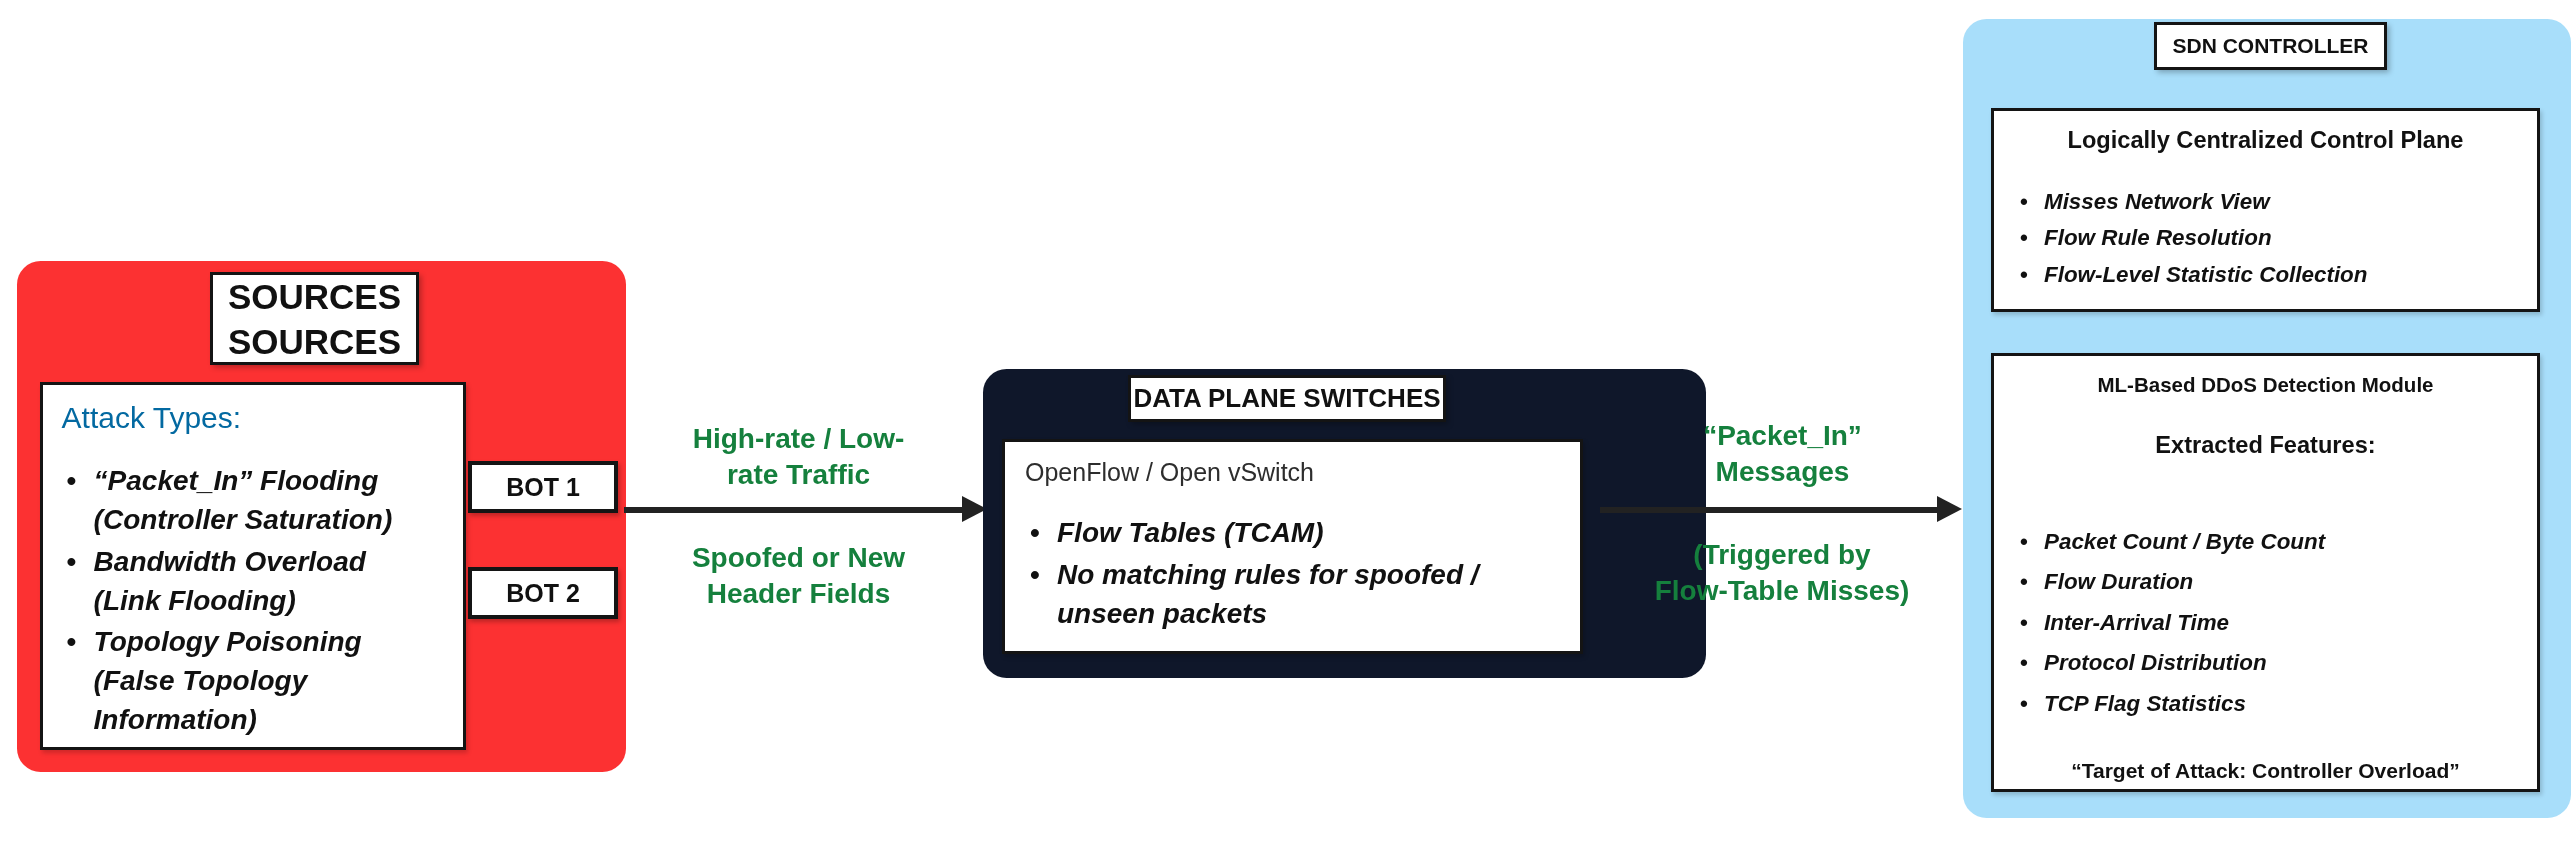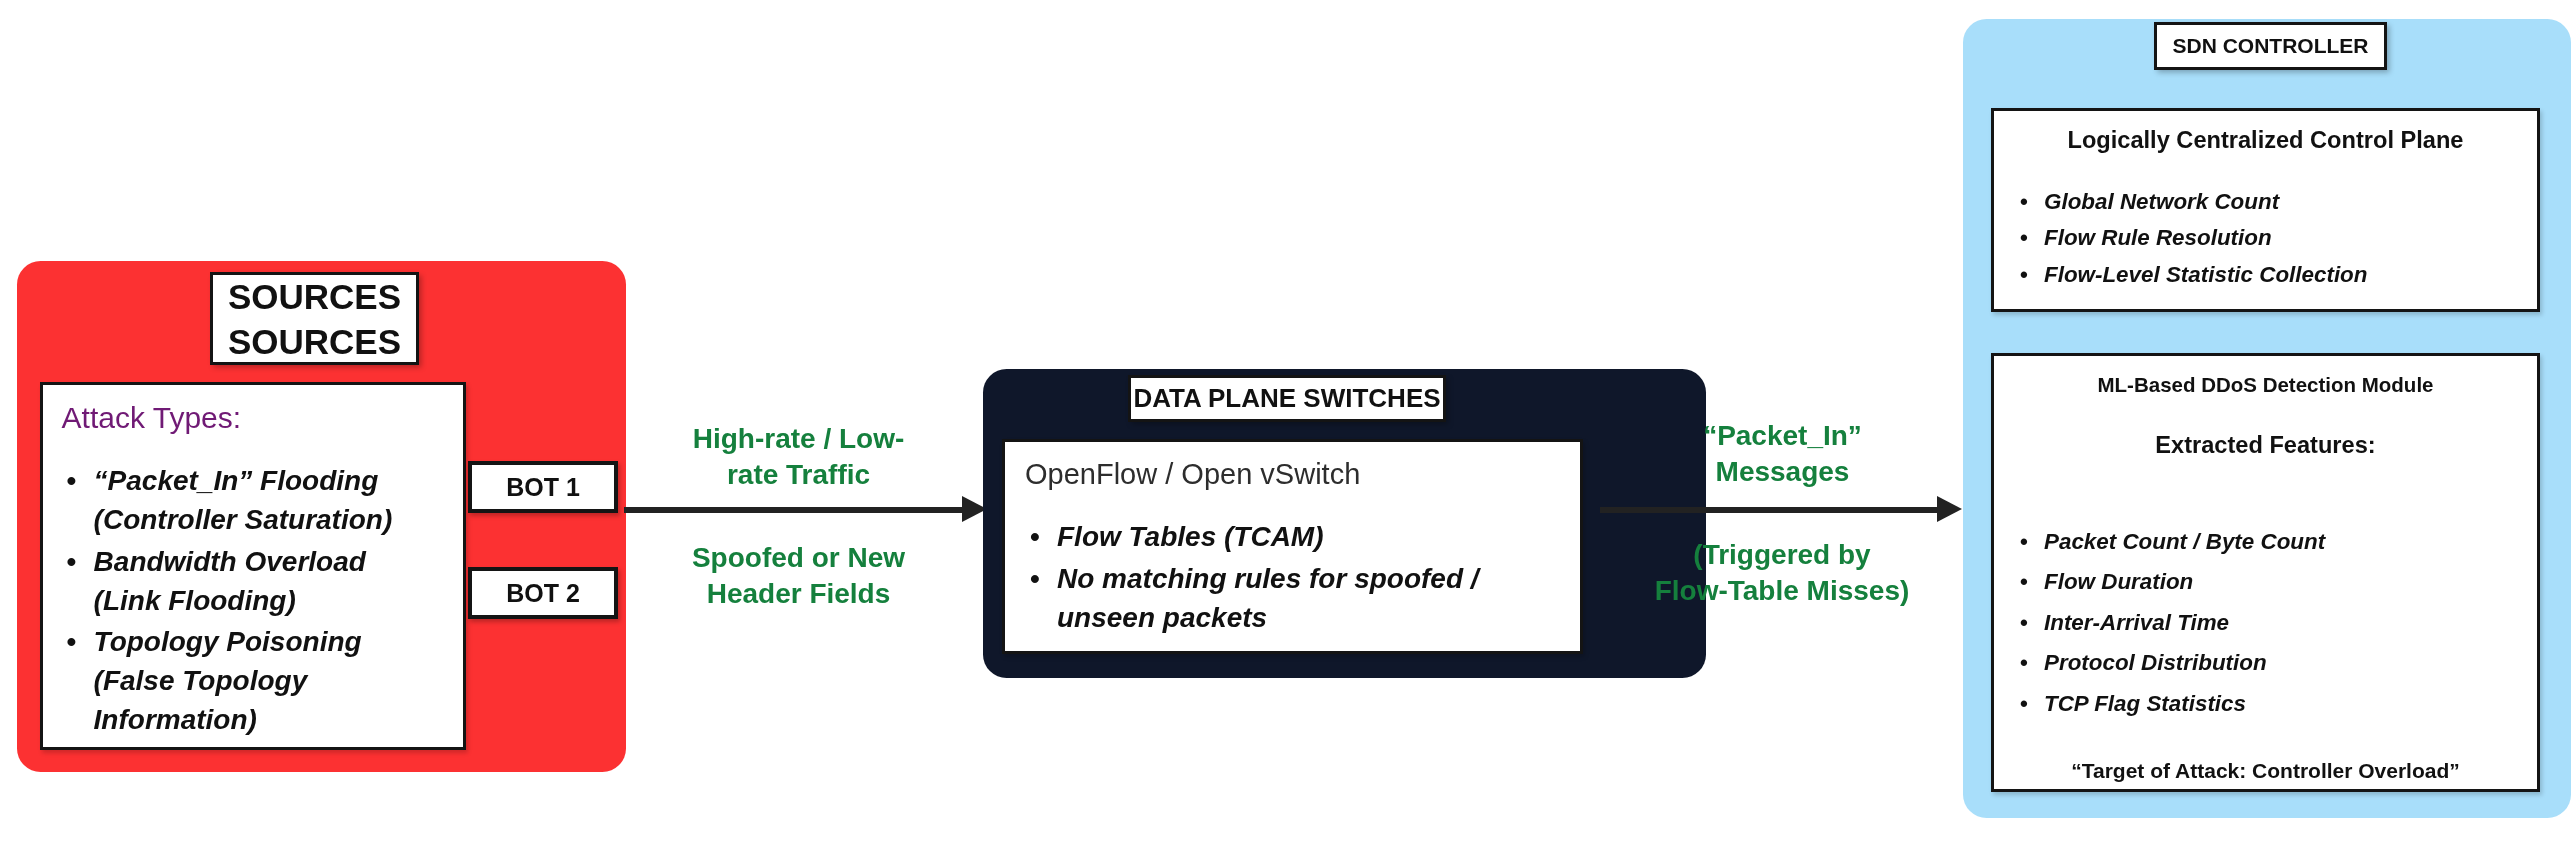--- a/index.html
+++ b/index.html
@@ -23,23 +23,23 @@
   .tag span { display: block; }
 
   
   .panel { position: absolute; background: #fff; border: 3.7px solid #141414;
            box-shadow: 1.9px 2.5px 4.4px rgba(0,0,0,0.18); }
   .panel-attack { left: 23px;  top: 121px; width: 426px; height: 368px; padding: 16px 18.6px; }
   .panel-dp     { left: 19px;  top: 70px; width: 581px; height: 215px; padding: 16px 20px; }
   .panel-cp     { left: 28px;  top: 89px; width: 549px; height: 204px; padding: 16px 21px; }
   .panel-ml     { left: 28px;  top: 334px; width: 549px; height: 439px; padding: 17.4px 21px; }
 
-  .heading-plain { font-size: 30px; font-weight: 400; color: #701a75; }
+  .heading-plain { font-size: 30px; font-weight: 400; color: #0369a1; }
   .panel-attack .heading-plain { margin-bottom: 26px; }
-  .panel-dp .heading-plain { font-size: 29px; color: #2d2d2d; margin-bottom: 26px; }
+  .panel-dp .heading-plain { font-size: 25px; color: #2d2d2d; margin-bottom: 26px; }
 
   
   .bullet { display: flex; align-items: flex-start; }
   .bullet + .bullet { margin-top: 2.5px; }
   .marker { flex: 0 0 32px; text-align: left; padding-left: 5px; }
   .btext .bline { display: block; }
 
   .big-bullets .bullet { font-size: 28px; font-weight: 700; font-style: italic; line-height: 39px; }
   .big-bullets .marker { font-style: normal; }
 
@@ -175,21 +175,21 @@
     <div class="tag tag-sdn">
       <span>SDN CONTROLLER</span>
     </div>
 
     <div class="panel panel-cp">
       <div class="cp-title">Logically Centralized Control Plane</div>
       <div class="cp-bullets">
         <div class="bullet">
           <span class="marker">•</span>
           <span class="btext">
-            <span class="bline">Global Network Count</span>
+            <span class="bline">Misses Network View</span>
           </span>
         </div>
         <div class="bullet">
           <span class="marker">•</span>
           <span class="btext">
             <span class="bline">Flow Rule Resolution</span>
           </span>
         </div>
         <div class="bullet">
           <span class="marker">•</span>

